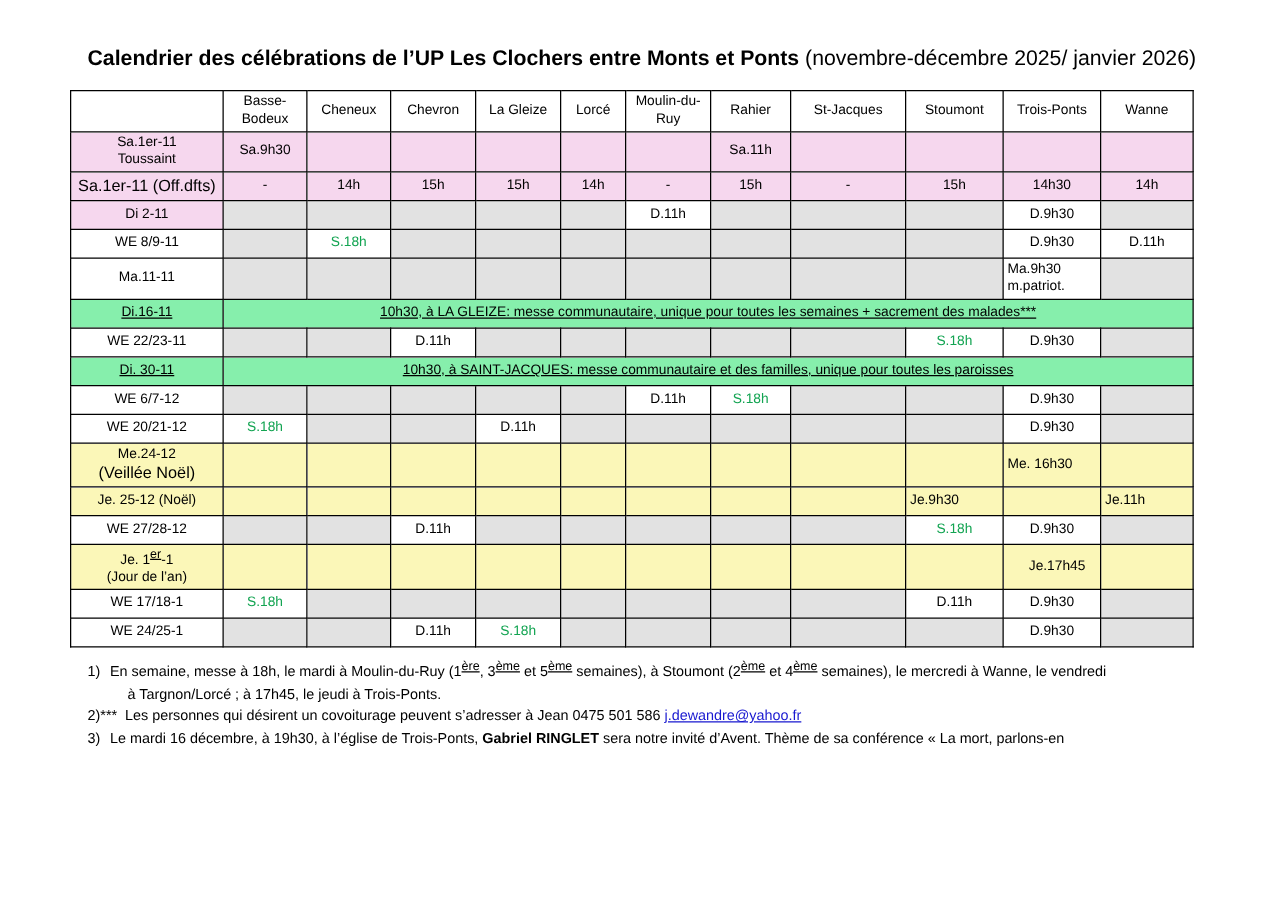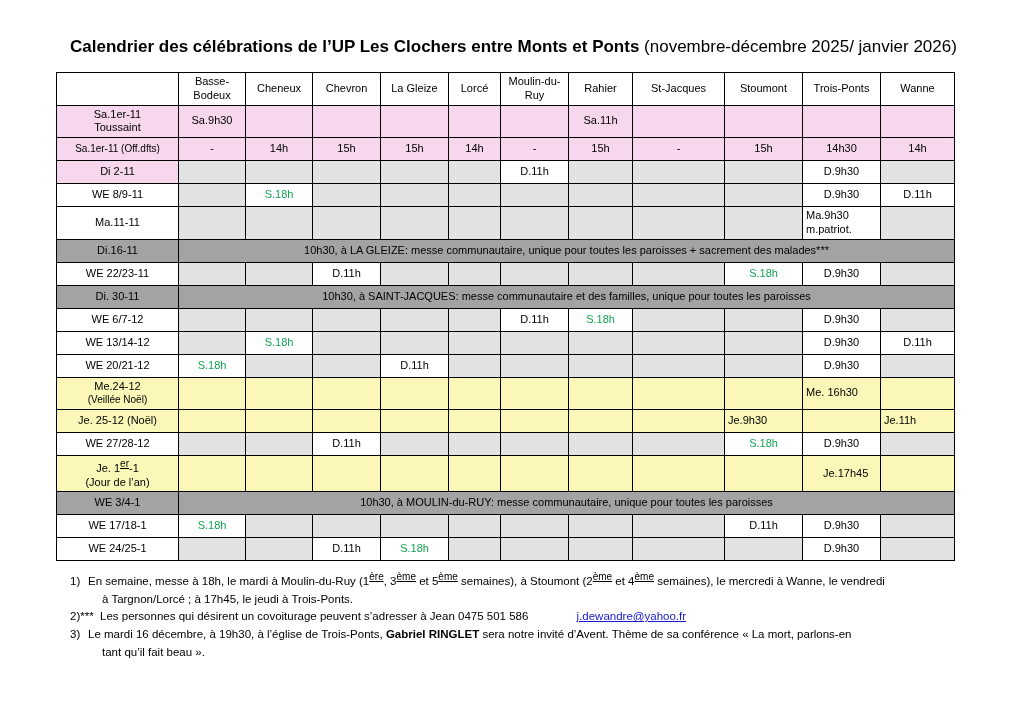--- a/index.html
+++ b/index.html
@@ -63,47 +63,46 @@
   col.c5 { width: 52px; }
   col.c6 { width: 68px; }
   col.c7 { width: 64px; }
   col.c8 { width: 92px; }
   col.c9 { width: 78px; }
   col.c10 { width: 78px; }
   col.c11 { width: 74px; }
 
   
   .fill-pink { background: #f6d7ee; }
-  .fill-green { background: #a3a3a3; }
+  .fill-green { background: #86efac; text-decoration: underline; }
   .fill-yellow { background: #fbf7b8; }
   .fill-grey { background: #e2e2e2; }
   .fill-white { background: #ffffff; margin-left: 12px; }
 
   .bold { font-weight: bold; }
   .green-text { color: #13a452; font-weight: bold; }
   .label-cell { text-align: center; }
-  .small { font-size: 10px; }
+  .small { font-size: 13px; }
   .merged { font-weight: bold; font-size: 11.5px; text-align: center; }
 
   .notes {
     margin: 9px 0 0 14px;
     font-size: 11.5px;
     line-height: 1.45;
   }
   .notes p {
     margin: 0 0 1px 0;
     text-indent: 0;
     padding-left: 18px;
   }
   .notes p .num { margin-left: -18px; display: inline-block; width: 18px; }
   .notes .indent { padding-left: 32px; }
   .mail {
     color: #1818d0;
     text-decoration: underline;
-    margin-left: 45px;
   }
   sup { font-size: 10px; vertical-align: super; text-decoration: underline; }
 </style>
 </head>
 <body>
 
 <div class="page">
 
   <div class="doc-title">
     <span class="t-bold">Calendrier des célébrations de l’UP Les Clochers entre Monts et Ponts </span><span class="t-norm">(novembre-décembre 2025/ janvier 2026)</span>
@@ -206,21 +205,21 @@
           <td class="fill-grey"></td>
           <td class="fill-grey"></td>
           <td class="fill-grey"></td>
           <td class="fill-grey"></td>
           <td class="fill-grey"></td>
           <td class="fill-white bold" style="text-align: left;">Ma.9h30<br>m.patriot.</td>
           <td class="fill-grey"></td>
         </tr>
         <tr>
           <td class="label-cell fill-green"><span>Di.16-11</span></td>
-          <td colspan="11" class="merged fill-green">10h30, à LA GLEIZE: messe communautaire, unique pour toutes les paroisses + sacrement des malades***</td>
+          <td colspan="11" class="merged fill-green">10h30, à LA GLEIZE: messe communautaire, unique pour toutes les semaines + sacrement des malades***</td>
         </tr>
         <tr>
           <td class="label-cell fill-white"><span>WE 22/23-11</span></td>
           <td class="fill-grey"></td>
           <td class="fill-grey"></td>
           <td class="fill-white bold">D.11h</td>
           <td class="fill-grey"></td>
           <td class="fill-grey"></td>
           <td class="fill-grey"></td>
           <td class="fill-grey"></td>
@@ -241,34 +240,20 @@
           <td class="fill-grey"></td>
           <td class="fill-grey"></td>
           <td class="fill-white bold">D.11h</td>
           <td class="fill-white green-text">S.18h</td>
           <td class="fill-grey"></td>
           <td class="fill-grey"></td>
           <td class="fill-white bold">D.9h30</td>
           <td class="fill-grey"></td>
         </tr>
         <tr>
-          <td class="label-cell fill-white"><span>WE 13/14-12</span></td>
-          <td class="fill-grey"></td>
-          <td class="fill-white green-text">S.18h</td>
-          <td class="fill-grey"></td>
-          <td class="fill-grey"></td>
-          <td class="fill-grey"></td>
-          <td class="fill-grey"></td>
-          <td class="fill-grey"></td>
-          <td class="fill-grey"></td>
-          <td class="fill-grey"></td>
-          <td class="fill-white bold">D.9h30</td>
-          <td class="fill-white bold">D.11h</td>
-        </tr>
-        <tr>
           <td class="label-cell fill-white"><span>WE 20/21-12</span></td>
           <td class="fill-white green-text">S.18h</td>
           <td class="fill-grey"></td>
           <td class="fill-grey"></td>
           <td class="fill-white bold">D.11h</td>
           <td class="fill-grey"></td>
           <td class="fill-grey"></td>
           <td class="fill-grey"></td>
           <td class="fill-grey"></td>
           <td class="fill-grey"></td>
@@ -323,24 +308,20 @@
           <td class="fill-yellow"></td>
           <td class="fill-yellow"></td>
           <td class="fill-yellow"></td>
           <td class="fill-yellow"></td>
           <td class="fill-yellow"></td>
           <td class="fill-yellow"></td>
           <td class="fill-yellow"></td>
           <td class="fill-yellow"></td>
           <td class="fill-yellow bold" style="text-align: left; padding-left: 20px;">Je.17h45</td>
           <td class="fill-yellow"></td>
-        </tr>
-        <tr>
-          <td class="label-cell fill-green"><span>WE 3/4-1</span></td>
-          <td colspan="11" class="merged fill-green">10h30, à MOULIN-du-RUY: messe communautaire, unique pour toutes les paroisses</td>
         </tr>
         <tr>
           <td class="label-cell fill-white"><span>WE 17/18-1</span></td>
           <td class="fill-white green-text">S.18h</td>
           <td class="fill-grey"></td>
           <td class="fill-grey"></td>
           <td class="fill-grey"></td>
           <td class="fill-grey"></td>
           <td class="fill-grey"></td>
           <td class="fill-grey"></td>
@@ -370,16 +351,15 @@
     <p>
       <span class="num">1)</span><span>En semaine, messe à 18h, le mardi à Moulin-du-Ruy (1<sup>ère</sup>, 3<sup>ème</sup> et 5<sup>ème</sup> semaines), à Stoumont (2<sup>ème</sup> et 4<sup>ème</sup> semaines), le mercredi à Wanne, le vendredi</span>
     </p>
     <p class="indent">à Targnon/Lorcé ; à 17h45, le jeudi à Trois-Ponts.</p>
     <p>
       <span class="num" style="width:30px;margin-left:-18px">2)***</span><span>Les personnes qui désirent un covoiturage peuvent s’adresser à Jean  0475 501 586 </span><a class="mail" href="#">j.dewandre@yahoo.fr</a>
     </p>
     <p>
       <span class="num">3)</span><span>Le mardi 16 décembre, à 19h30, à l’église de Trois-Ponts, </span><span class="bold">Gabriel RINGLET</span><span> sera notre invité d’Avent. Thème de sa conférence « La mort, parlons-en</span>
     </p>
-    <p class="indent">tant qu’il fait beau ».</p>
   </div>
 
 </div>
 
 </body></html>

